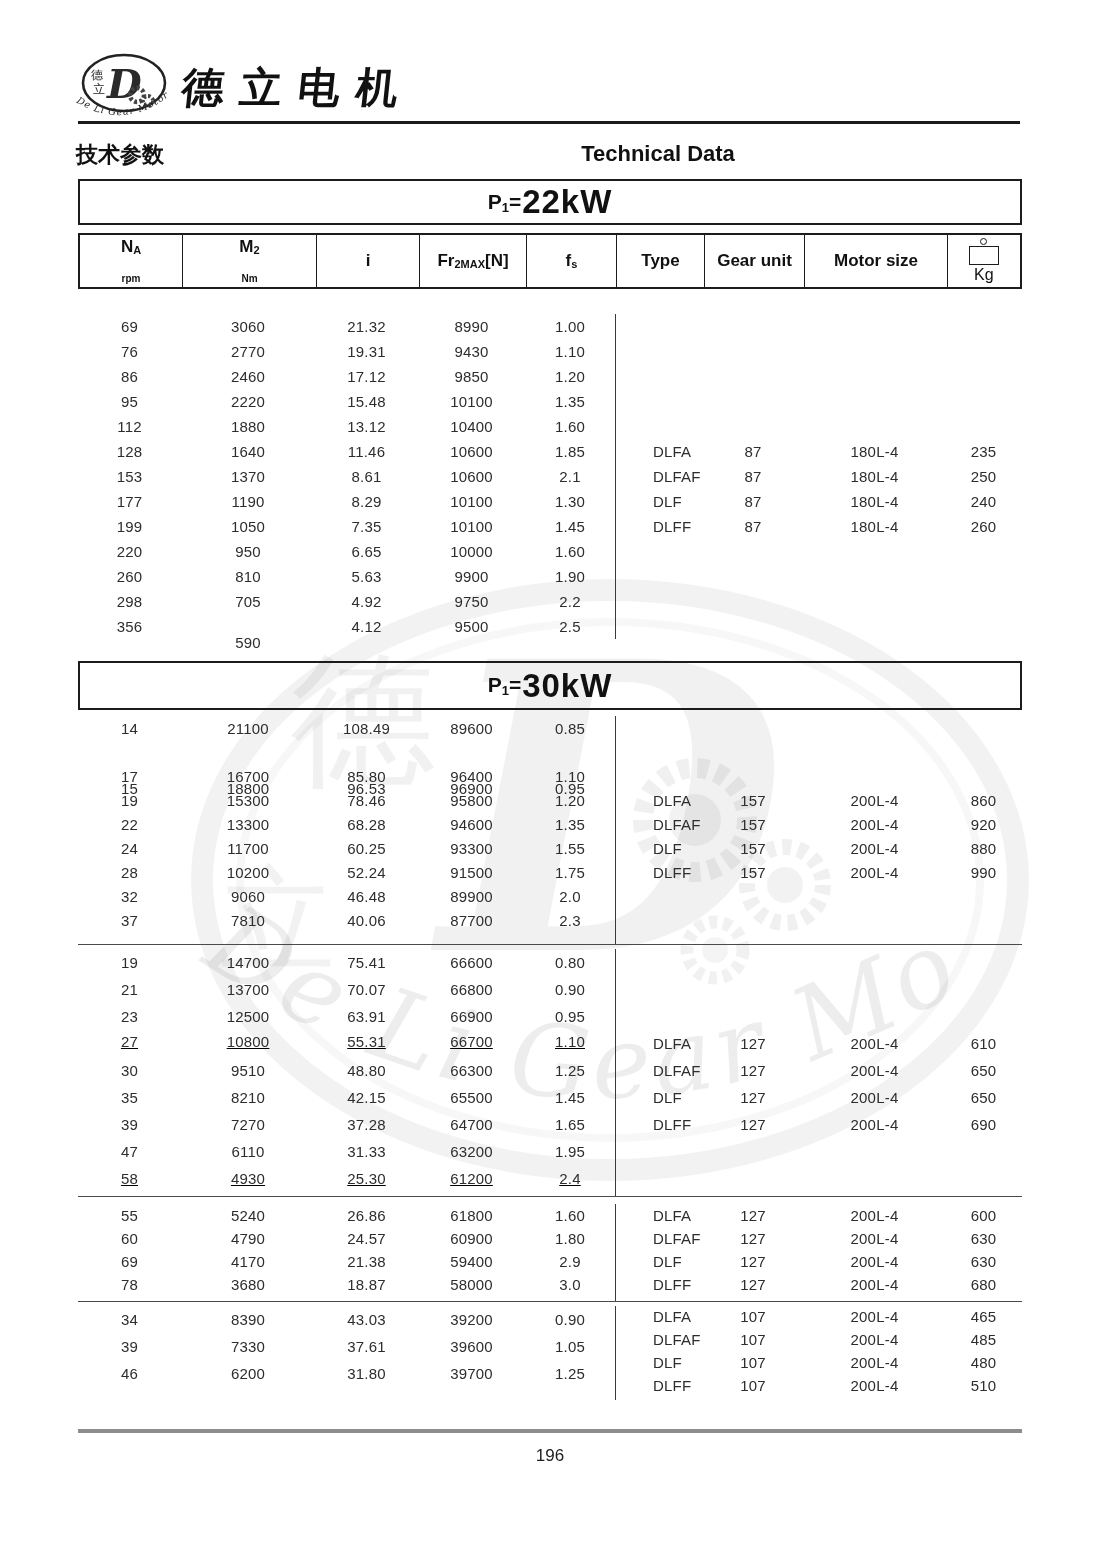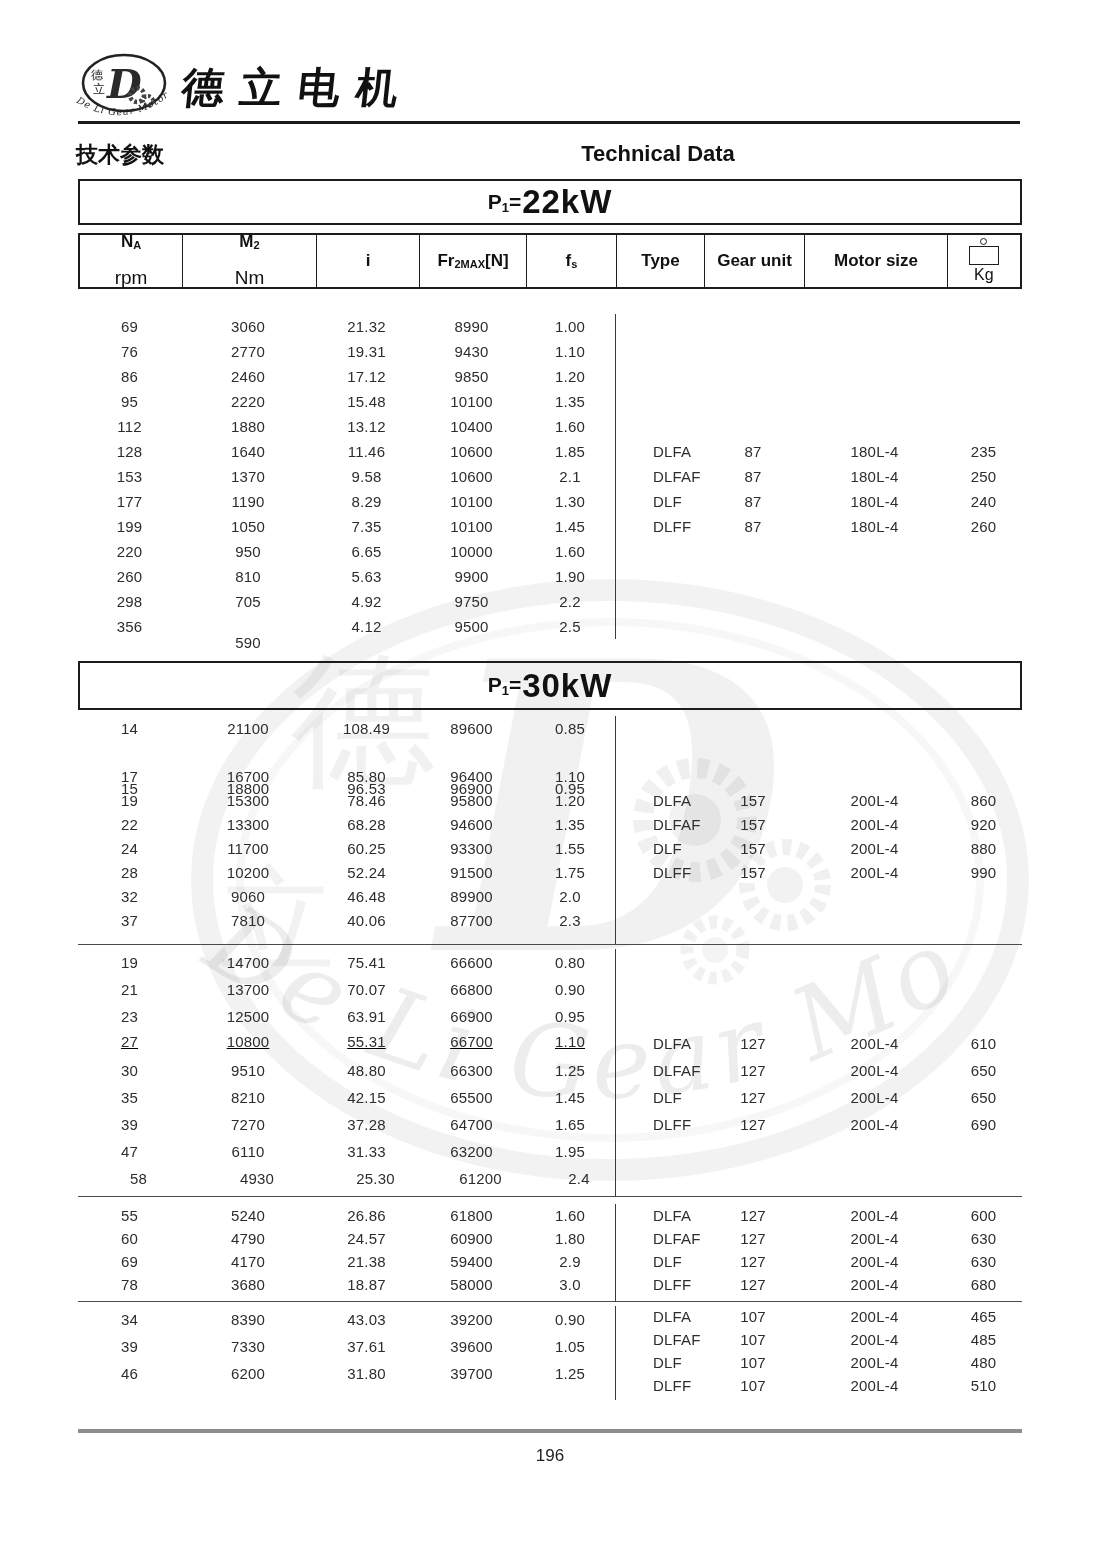--- a/index.html
+++ b/index.html
@@ -43,21 +43,21 @@
     position:absolute; left:78px; top:233px; width:944px; height:56px;
     border:2px solid #1c1c1c; display:flex; background:transparent;
   }
   .col-cell {
     display:flex; flex-direction:column; align-items:center; justify-content:center;
     border-right:1.6px solid #1c1c1c; color:#111;
   }
   .col-cell:last-child { border-right:none; }
   .col-main { font-size:17px; font-weight:bold; line-height:1.05; }
   .col-main sub { font-size:11px; font-weight:bold; vertical-align:-2px; letter-spacing:0; }
-  .col-unit { font-size:19px; font-weight:normal; margin-top:16px; }
+  .col-unit { font-size:10px; font-weight:bold; margin-top:16px; }
   .kg-knob { width:7px; height:7px; border:1.6px solid #1c1c1c; border-radius:50%; display:block; margin:0 auto 1px; }
   .kg-body { width:30px; height:19px; border:1.6px solid #1c1c1c; display:block; margin:0 auto; }
   .kg-label { font-size:16px; font-weight:normal; margin-top:1px; }
 
   
   .row { position:absolute; display:flex; }
   .c {
     display:flex; align-items:center; justify-content:center;
     font-size:15px; color:#2d2d2d; letter-spacing:.2px;
   }
@@ -194,21 +194,21 @@
         <div class="row" style="left: 78px; top: 439px; width: 537px; height: 25px;">
           <div class="c" style="flex: 0 0 103px;">128</div>
           <div class="c" style="flex: 0 0 134px;">1640</div>
           <div class="c" style="flex: 0 0 103px;">11.46</div>
           <div class="c" style="flex: 0 0 107px;">10600</div>
           <div class="c" style="flex: 0 0 90px;">1.85</div>
         </div>
         <div class="row" style="left: 78px; top: 464px; width: 537px; height: 25px;">
           <div class="c" style="flex: 0 0 103px;">153</div>
           <div class="c" style="flex: 0 0 134px;">1370</div>
-          <div class="c" style="flex: 0 0 103px;">9.58</div>
+          <div class="c" style="flex: 0 0 103px;">8.61</div>
           <div class="c" style="flex: 0 0 107px;">10600</div>
           <div class="c" style="flex: 0 0 90px;">2.1</div>
         </div>
         <div class="row" style="left: 78px; top: 489px; width: 537px; height: 25px;">
           <div class="c" style="flex: 0 0 103px;">177</div>
           <div class="c" style="flex: 0 0 134px;">1190</div>
           <div class="c" style="flex: 0 0 103px;">8.29</div>
           <div class="c" style="flex: 0 0 107px;">10100</div>
           <div class="c" style="flex: 0 0 90px;">1.30</div>
         </div>
@@ -414,21 +414,21 @@
           <div class="c" style="flex: 0 0 107px;">64700</div>
           <div class="c" style="flex: 0 0 90px;">1.65</div>
         </div>
         <div class="row" style="left: 78px; top: 1138px; width: 537px; height: 27px;">
           <div class="c" style="flex: 0 0 103px;">47</div>
           <div class="c" style="flex: 0 0 134px;">6110</div>
           <div class="c" style="flex: 0 0 103px;">31.33</div>
           <div class="c" style="flex: 0 0 107px;">63200</div>
           <div class="c" style="flex: 0 0 90px;">1.95</div>
         </div>
-        <div class="row" style="left: 87px; top: 1165px; width: 537px; height: 27px;">
+        <div class="row" style="left: 78px; top: 1165px; width: 537px; height: 27px; text-decoration: underline;">
           <div class="c" style="flex: 0 0 103px;">58</div>
           <div class="c" style="flex: 0 0 134px;">4930</div>
           <div class="c" style="flex: 0 0 103px;">25.30</div>
           <div class="c" style="flex: 0 0 107px;">61200</div>
           <div class="c" style="flex: 0 0 90px;">2.4</div>
         </div>
         <div class="row" style="left: 615px; top: 1030px; width: 407px; height: 27px;">
           <div class="c type" style="flex: 0 0 88px;">DLFA</div>
           <div class="c" style="flex: 0 0 100px;">127</div>
           <div class="c" style="flex: 0 0 143px;">200L-4</div>

